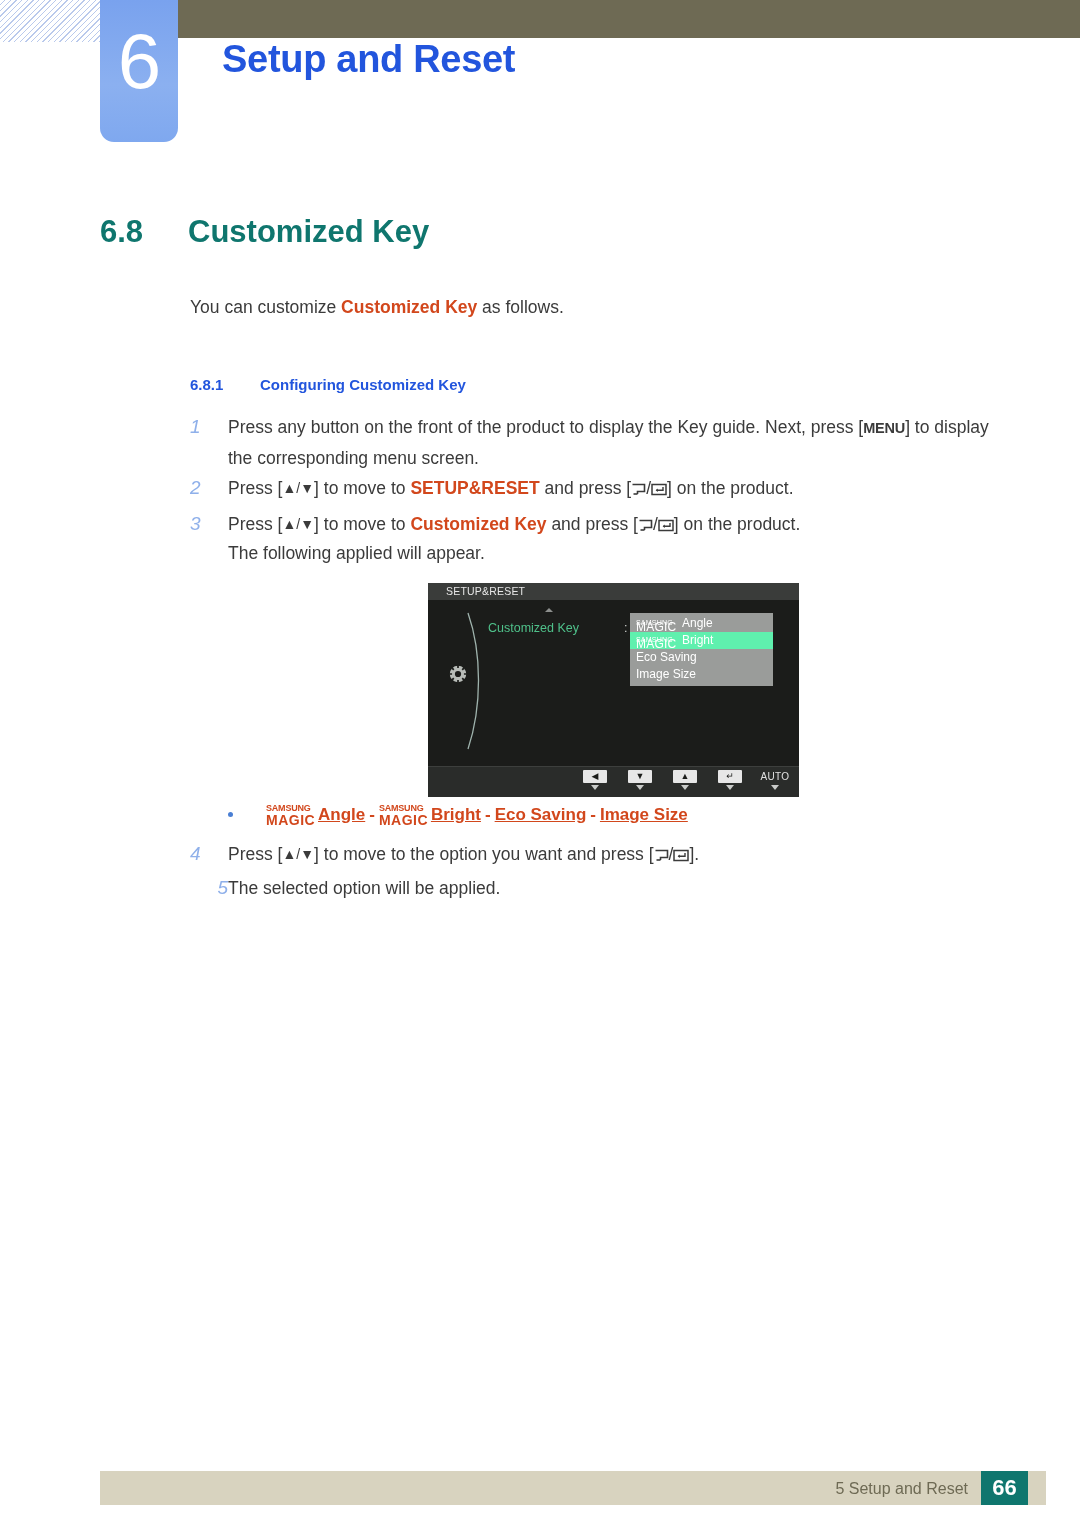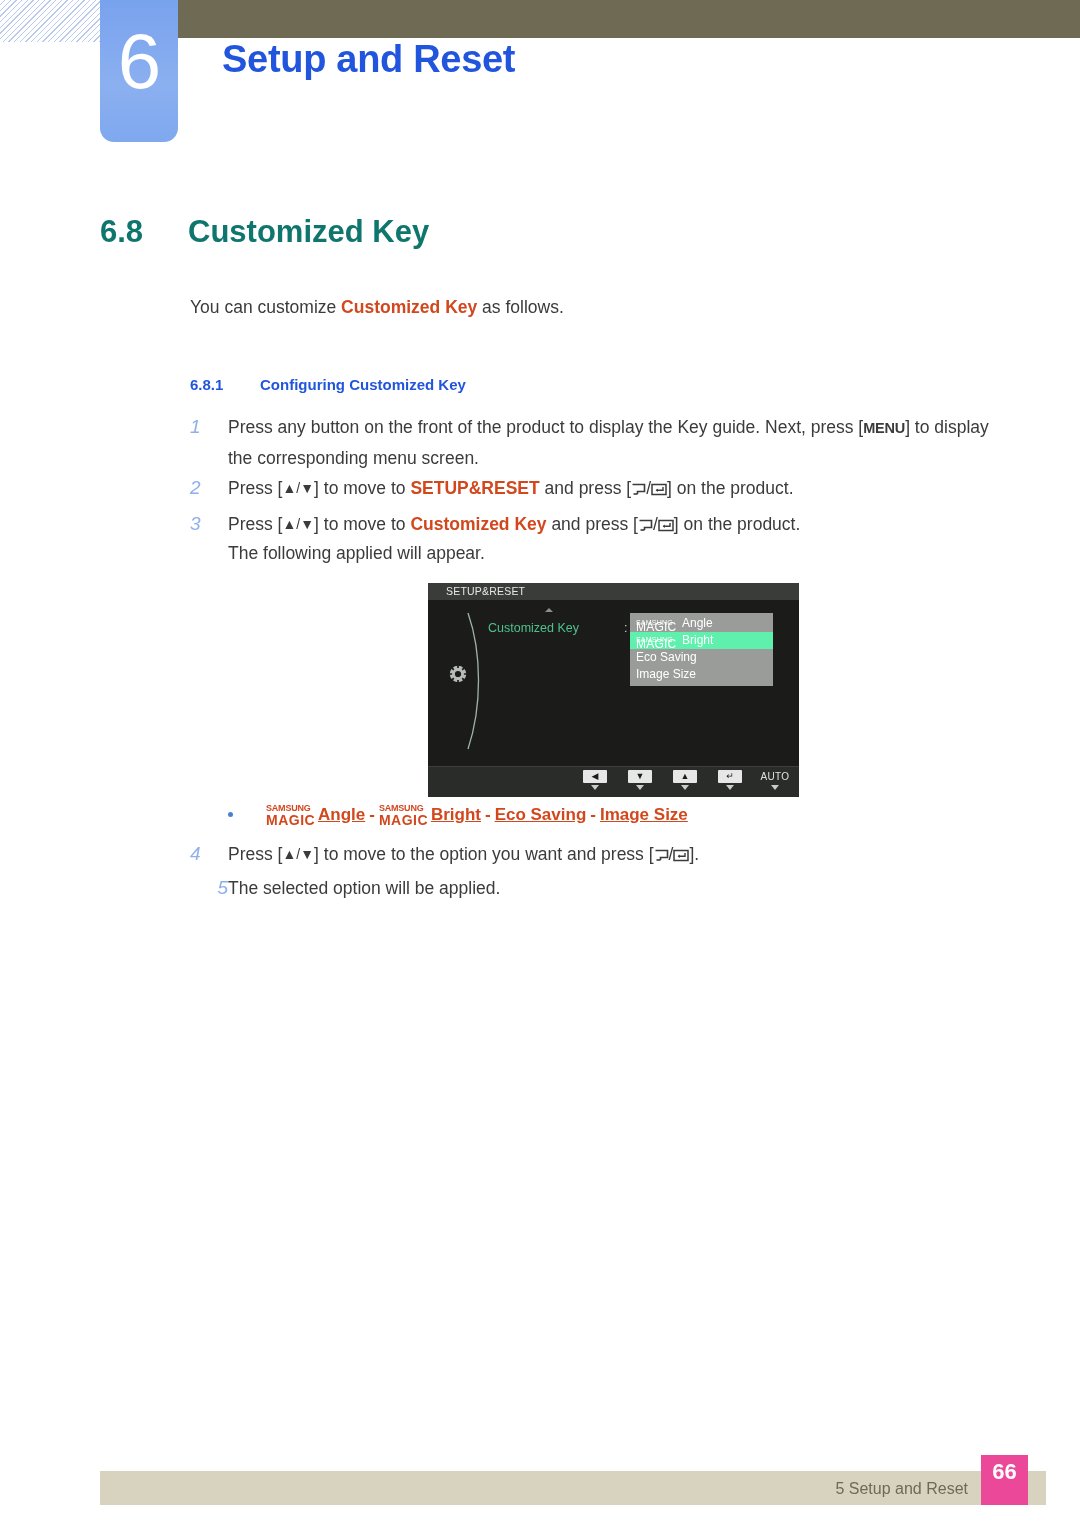--- a/index.html
+++ b/index.html
@@ -287,22 +287,22 @@
   }
   .footer-text {
     position: absolute;
     right: 112px; bottom: 29px;
     font-size: 16px;
     color: #6e6a54;
   }
   .footer-page {
     position: absolute;
     right: 52px; bottom: 22px;
-    width: 47px; height: 50px;
-    background: #ec4899;
+    width: 47px; height: 34px;
+    background: #0f766e;
     color: #ffffff;
     font-size: 22px;
     font-weight: bold;
     text-align: center;
     line-height: 34px;
   }
 </style>
 </head>
 <body>
 

